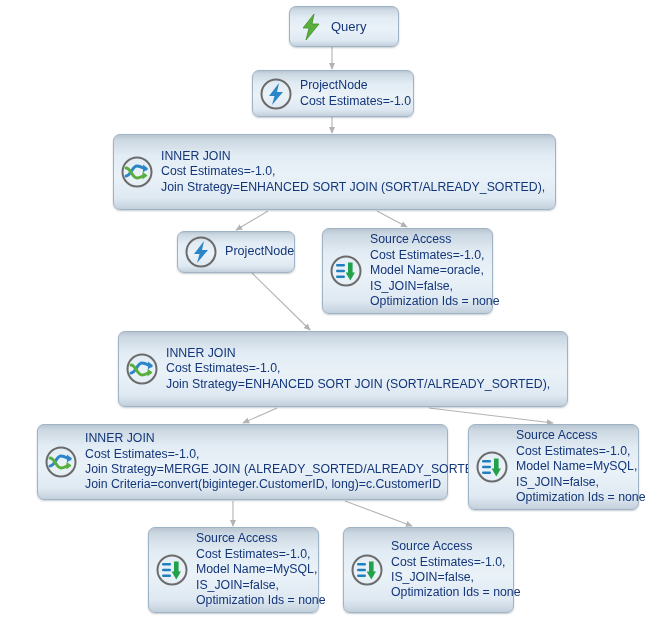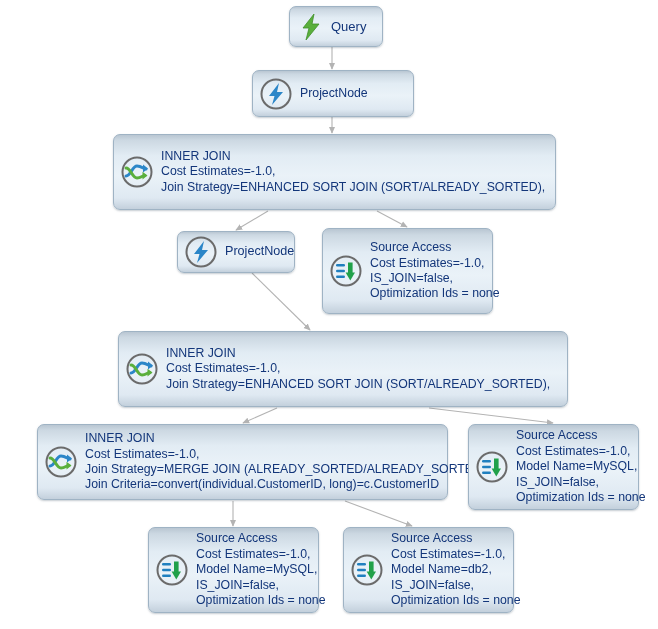--- a/index.html
+++ b/index.html
@@ -57,21 +57,21 @@
   .node .body {
     flex: 1 1 auto;
     color: #13367a;
     font-size: 12.3px;
     line-height: 15.4px;
     white-space: nowrap;
   }
   .node .body .line { display: block; }
 
   
-  #node-query      { left: 289px; top: 6px;   width: 94px;  height: 41px; }
+  #node-query      { left: 289px; top: 6px;   width: 110px;  height: 41px; }
   #node-project-1  { left: 252px; top: 70px;  width: 162px; height: 47px; }
   #node-join-1     { left: 113px; top: 134px; width: 443px; height: 76px; }
   #node-project-2  { left: 177px; top: 231px; width: 118px; height: 42px; }
   #node-source-1   { left: 322px; top: 228px; width: 171px; height: 86px; }
   #node-join-2     { left: 118px; top: 331px; width: 450px; height: 76px; }
   #node-join-3     { left: 37px;  top: 424px; width: 411px; height: 76px; }
   #node-source-2   { left: 468px; top: 424px; width: 171px; height: 86px; }
   #node-source-3   { left: 148px; top: 527px; width: 171px; height: 86px; }
   #node-source-4   { left: 343px; top: 527px; width: 171px; height: 86px; }
 
@@ -116,20 +116,21 @@
 
   <div class="node" id="node-project-1">
     <span class="icon">
       <svg width="34" height="34" viewBox="0 0 34 34">
         <circle cx="17" cy="17" r="14.5" fill="none" stroke="#6b6b6b" stroke-width="2"></circle>
         <path d="M20 6 L10 19 L15.5 19 L13 28 L24 15 L18 15 Z" fill="#2b86c8"></path>
       </svg>
     </span>
     <span class="body">
       <span class="line">ProjectNode</span>
+      <span class="line">Cost Estimates=-1.0</span>
     </span>
   </div>
 
   <div class="node" id="node-join-1">
     <span class="icon">
       <svg width="34" height="34" viewBox="0 0 34 34">
         <circle cx="17" cy="17" r="14.5" fill="none" stroke="#6b6b6b" stroke-width="2"></circle>
         <path d="M6 21 C11 21 12 11 17 11 C22 11 23 14 26 14" fill="none" stroke="#2b86c8" stroke-width="3" stroke-linecap="round"></path>
         <path d="M23 9.5 L28 13.6 L23 17.5 Z" fill="#2b86c8"></path>
         <path d="M6 13 C11 13 12 23 17 23 C21 23 22.5 20.5 25 20.5" fill="none" stroke="#5aaf3c" stroke-width="3" stroke-linecap="round"></path>
@@ -162,20 +163,21 @@
         <rect x="7" y="10" width="9" height="2.6" rx="1.3" fill="#1f7fbf"></rect>
         <rect x="7" y="15.7" width="9" height="2.6" rx="1.3" fill="#1f7fbf"></rect>
         <rect x="7" y="21.4" width="9" height="2.6" rx="1.3" fill="#1f7fbf"></rect>
         <rect x="19" y="8.5" width="4.6" height="11" fill="#21a14a"></rect>
         <path d="M16.6 18.6 L26 18.6 L21.3 26.5 Z" fill="#21a14a"></path>
       </svg>
     </span>
     <span class="body">
       <span class="line">Source Access</span>
       <span class="line">Cost Estimates=-1.0,</span>
+      <span class="line">Model Name=oracle,</span>
       <span class="line">IS_JOIN=false,</span>
       <span class="line">Optimization Ids = none</span>
     </span>
   </div>
 
   <div class="node" id="node-join-2">
     <span class="icon">
       <svg width="34" height="34" viewBox="0 0 34 34">
         <circle cx="17" cy="17" r="14.5" fill="none" stroke="#6b6b6b" stroke-width="2"></circle>
         <path d="M6 21 C11 21 12 11 17 11 C22 11 23 14 26 14" fill="none" stroke="#2b86c8" stroke-width="3" stroke-linecap="round"></path>
@@ -198,21 +200,21 @@
         <path d="M6 21 C11 21 12 11 17 11 C22 11 23 14 26 14" fill="none" stroke="#2b86c8" stroke-width="3" stroke-linecap="round"></path>
         <path d="M23 9.5 L28 13.6 L23 17.5 Z" fill="#2b86c8"></path>
         <path d="M6 13 C11 13 12 23 17 23 C21 23 22.5 20.5 25 20.5" fill="none" stroke="#5aaf3c" stroke-width="3" stroke-linecap="round"></path>
         <path d="M22.5 16.8 L27.5 20.6 L22.5 24.5 Z" fill="#5aaf3c"></path>
       </svg>
     </span>
     <span class="body">
       <span class="line">INNER JOIN</span>
       <span class="line">Cost Estimates=-1.0,</span>
       <span class="line">Join Strategy=MERGE JOIN (ALREADY_SORTED/ALREADY_SORTED),</span>
-      <span class="line">Join Criteria=convert(individual.CustomerID, long)=c.CustomerID</span>
+      <span class="line">Join Criteria=convert(biginteger.CustomerID, long)=c.CustomerID</span>
     </span>
   </div>
 
   <div class="node" id="node-source-2">
     <span class="icon">
       <svg width="34" height="34" viewBox="0 0 34 34">
         <circle cx="17" cy="17" r="14.5" fill="none" stroke="#6b6b6b" stroke-width="2"></circle>
         <rect x="7" y="10" width="9" height="2.6" rx="1.3" fill="#1f7fbf"></rect>
         <rect x="7" y="15.7" width="9" height="2.6" rx="1.3" fill="#1f7fbf"></rect>
         <rect x="7" y="21.4" width="9" height="2.6" rx="1.3" fill="#1f7fbf"></rect>
@@ -256,19 +258,18 @@
         <rect x="7" y="10" width="9" height="2.6" rx="1.3" fill="#1f7fbf"></rect>
         <rect x="7" y="15.7" width="9" height="2.6" rx="1.3" fill="#1f7fbf"></rect>
         <rect x="7" y="21.4" width="9" height="2.6" rx="1.3" fill="#1f7fbf"></rect>
         <rect x="19" y="8.5" width="4.6" height="11" fill="#21a14a"></rect>
         <path d="M16.6 18.6 L26 18.6 L21.3 26.5 Z" fill="#21a14a"></path>
       </svg>
     </span>
     <span class="body">
       <span class="line">Source Access</span>
       <span class="line">Cost Estimates=-1.0,</span>
-      <span class="line">Model Name=db2,</span>
       <span class="line">IS_JOIN=false,</span>
       <span class="line">Optimization Ids = none</span>
     </span>
   </div>
 
 </div>
 
 </body></html>

